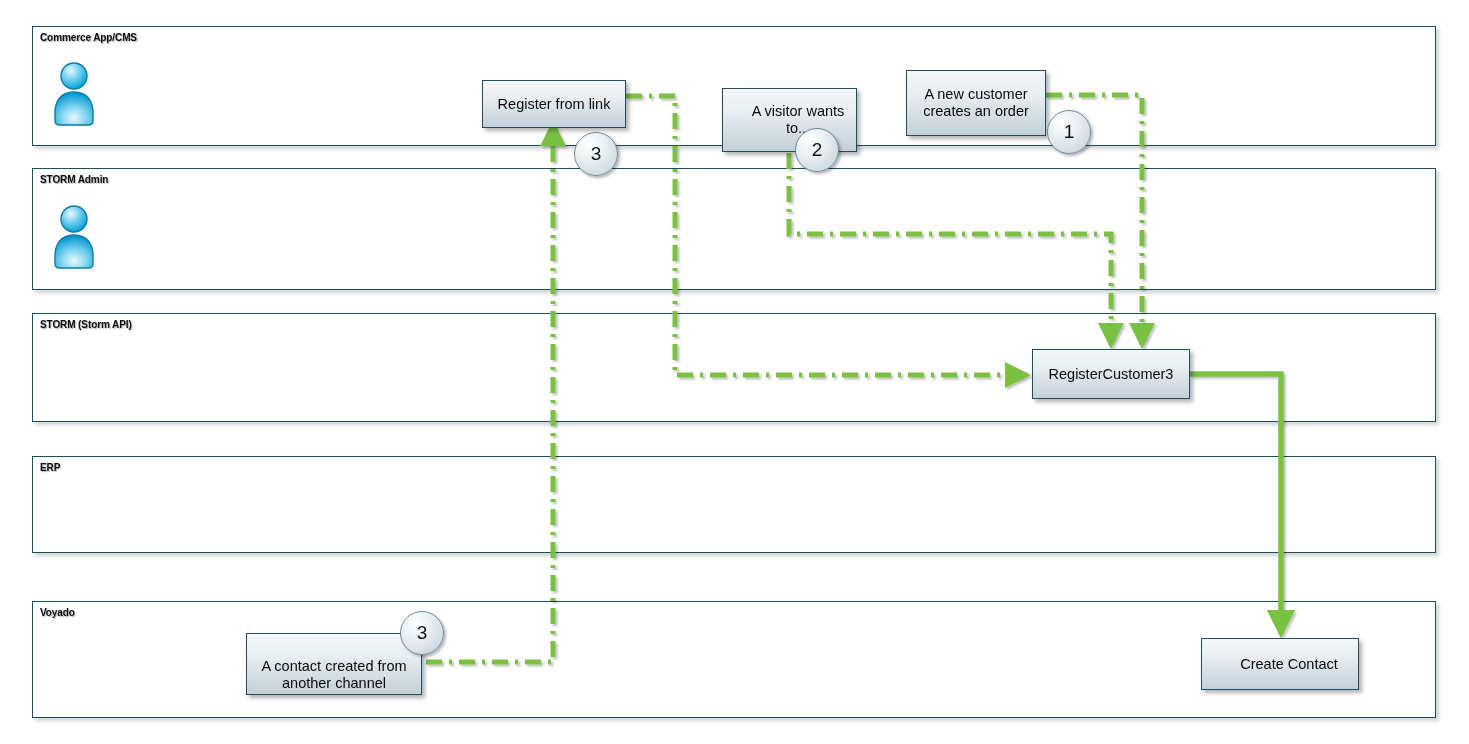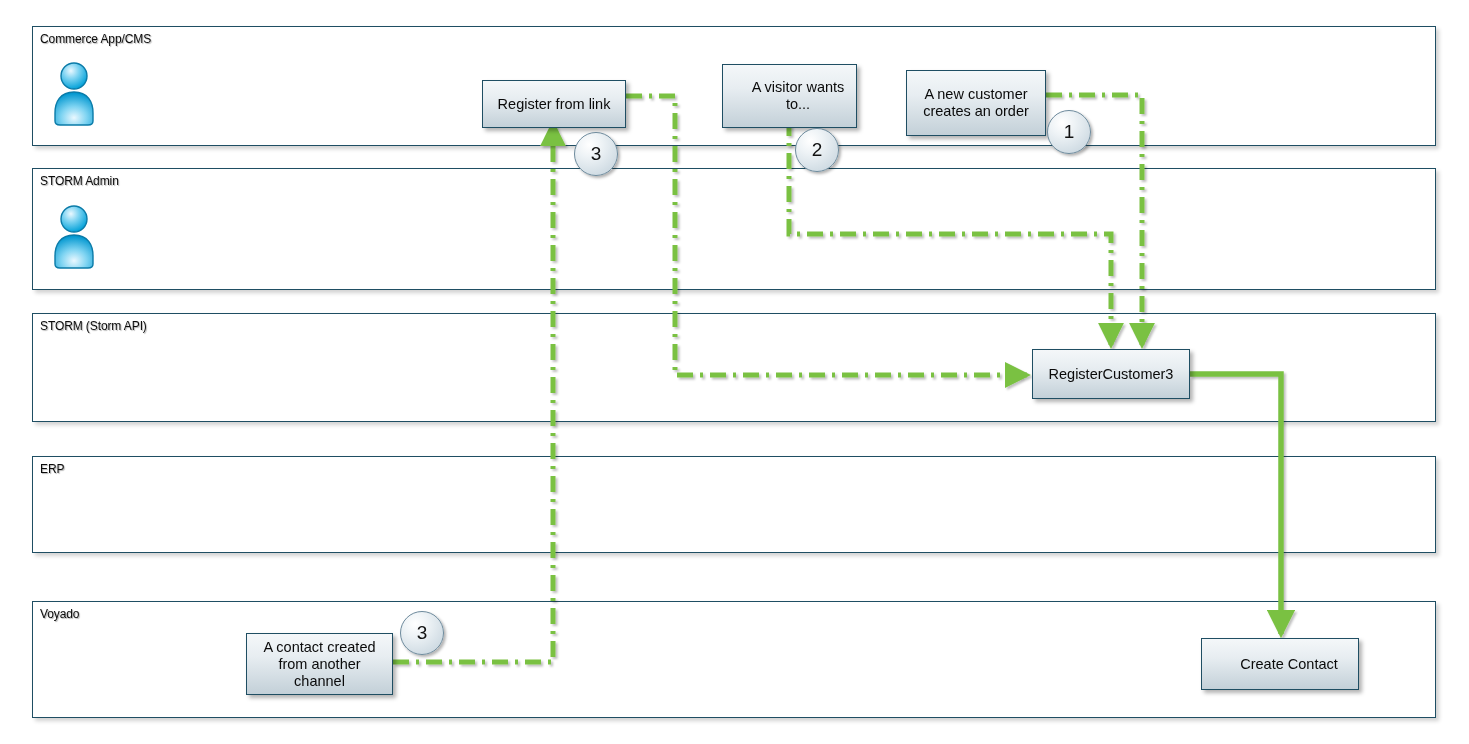--- a/index.html
+++ b/index.html
@@ -27,22 +27,22 @@
     position: absolute;
     box-sizing: border-box;
     border: 1.5px solid #1f4e63;
     background: #ffffff;
     box-shadow: 3px 3px 4px rgba(0,0,0,0.18);
   }
   .lane-label {
     position: absolute;
     left: 7px;
     top: 5px;
-    font-size: 12px;
-    font-weight: normal;
+    font-size: 10px;
+    font-weight: bold;
     color: #0b0b0b;
     letter-spacing: -0.1px;
     text-shadow: 1px 1px 1px rgba(0,0,0,0.30);
     white-space: nowrap;
   }
 
   
   .actor {
     position: absolute;
     width: 46px;
@@ -170,33 +170,33 @@
     <g fill="none" stroke="#7ac143" stroke-width="5.5" stroke-linecap="butt" filter="url(#shadowG)">
       <path d="M 1190 374 L 1281 374 L 1281 630"></path>
       <path d="M 1281 618 L 1281 634" marker-end="url(#arrowG)"></path>
     </g>
   </svg>
 
   <div class="task" style="left:482px; top:72px; width:144px; height:48px;margin-top:8px;">
     <span>Register from link</span>
   </div>
 
-  <div class="task" style="left:722px; top:64px; width:135px; height:64px;padding-left:22px;">
+  <div class="task" style="left:722px; top:88px; width:135px; height:64px;padding-left:22px;">
     <span>A visitor wants to...</span>
   </div>
 
   <div class="task" style="left:906px; top:70px; width:140px; height:66px;">
     <span>A new customer creates an order</span>
   </div>
 
   <div class="task" style="left:1032px; top:349px; width:158px; height:50px;">
     <span>RegisterCustomer3</span>
   </div>
 
-  <div class="task" style="left:246px; top:633px; width:147px; height:62px;">
+  <div class="task" style="left:246px; top:633px; width:176px; height:62px;align-items:flex-end;">
     <span>A contact created from another channel</span>
   </div>
 
   <div class="task" style="left:1201px; top:638px; width:158px; height:52px;padding-left:23px;">
     <span>Create Contact</span>
   </div>
 
   <div class="badge" style="left:1047px; top:110px;">
     <span>1</span>
   </div>

